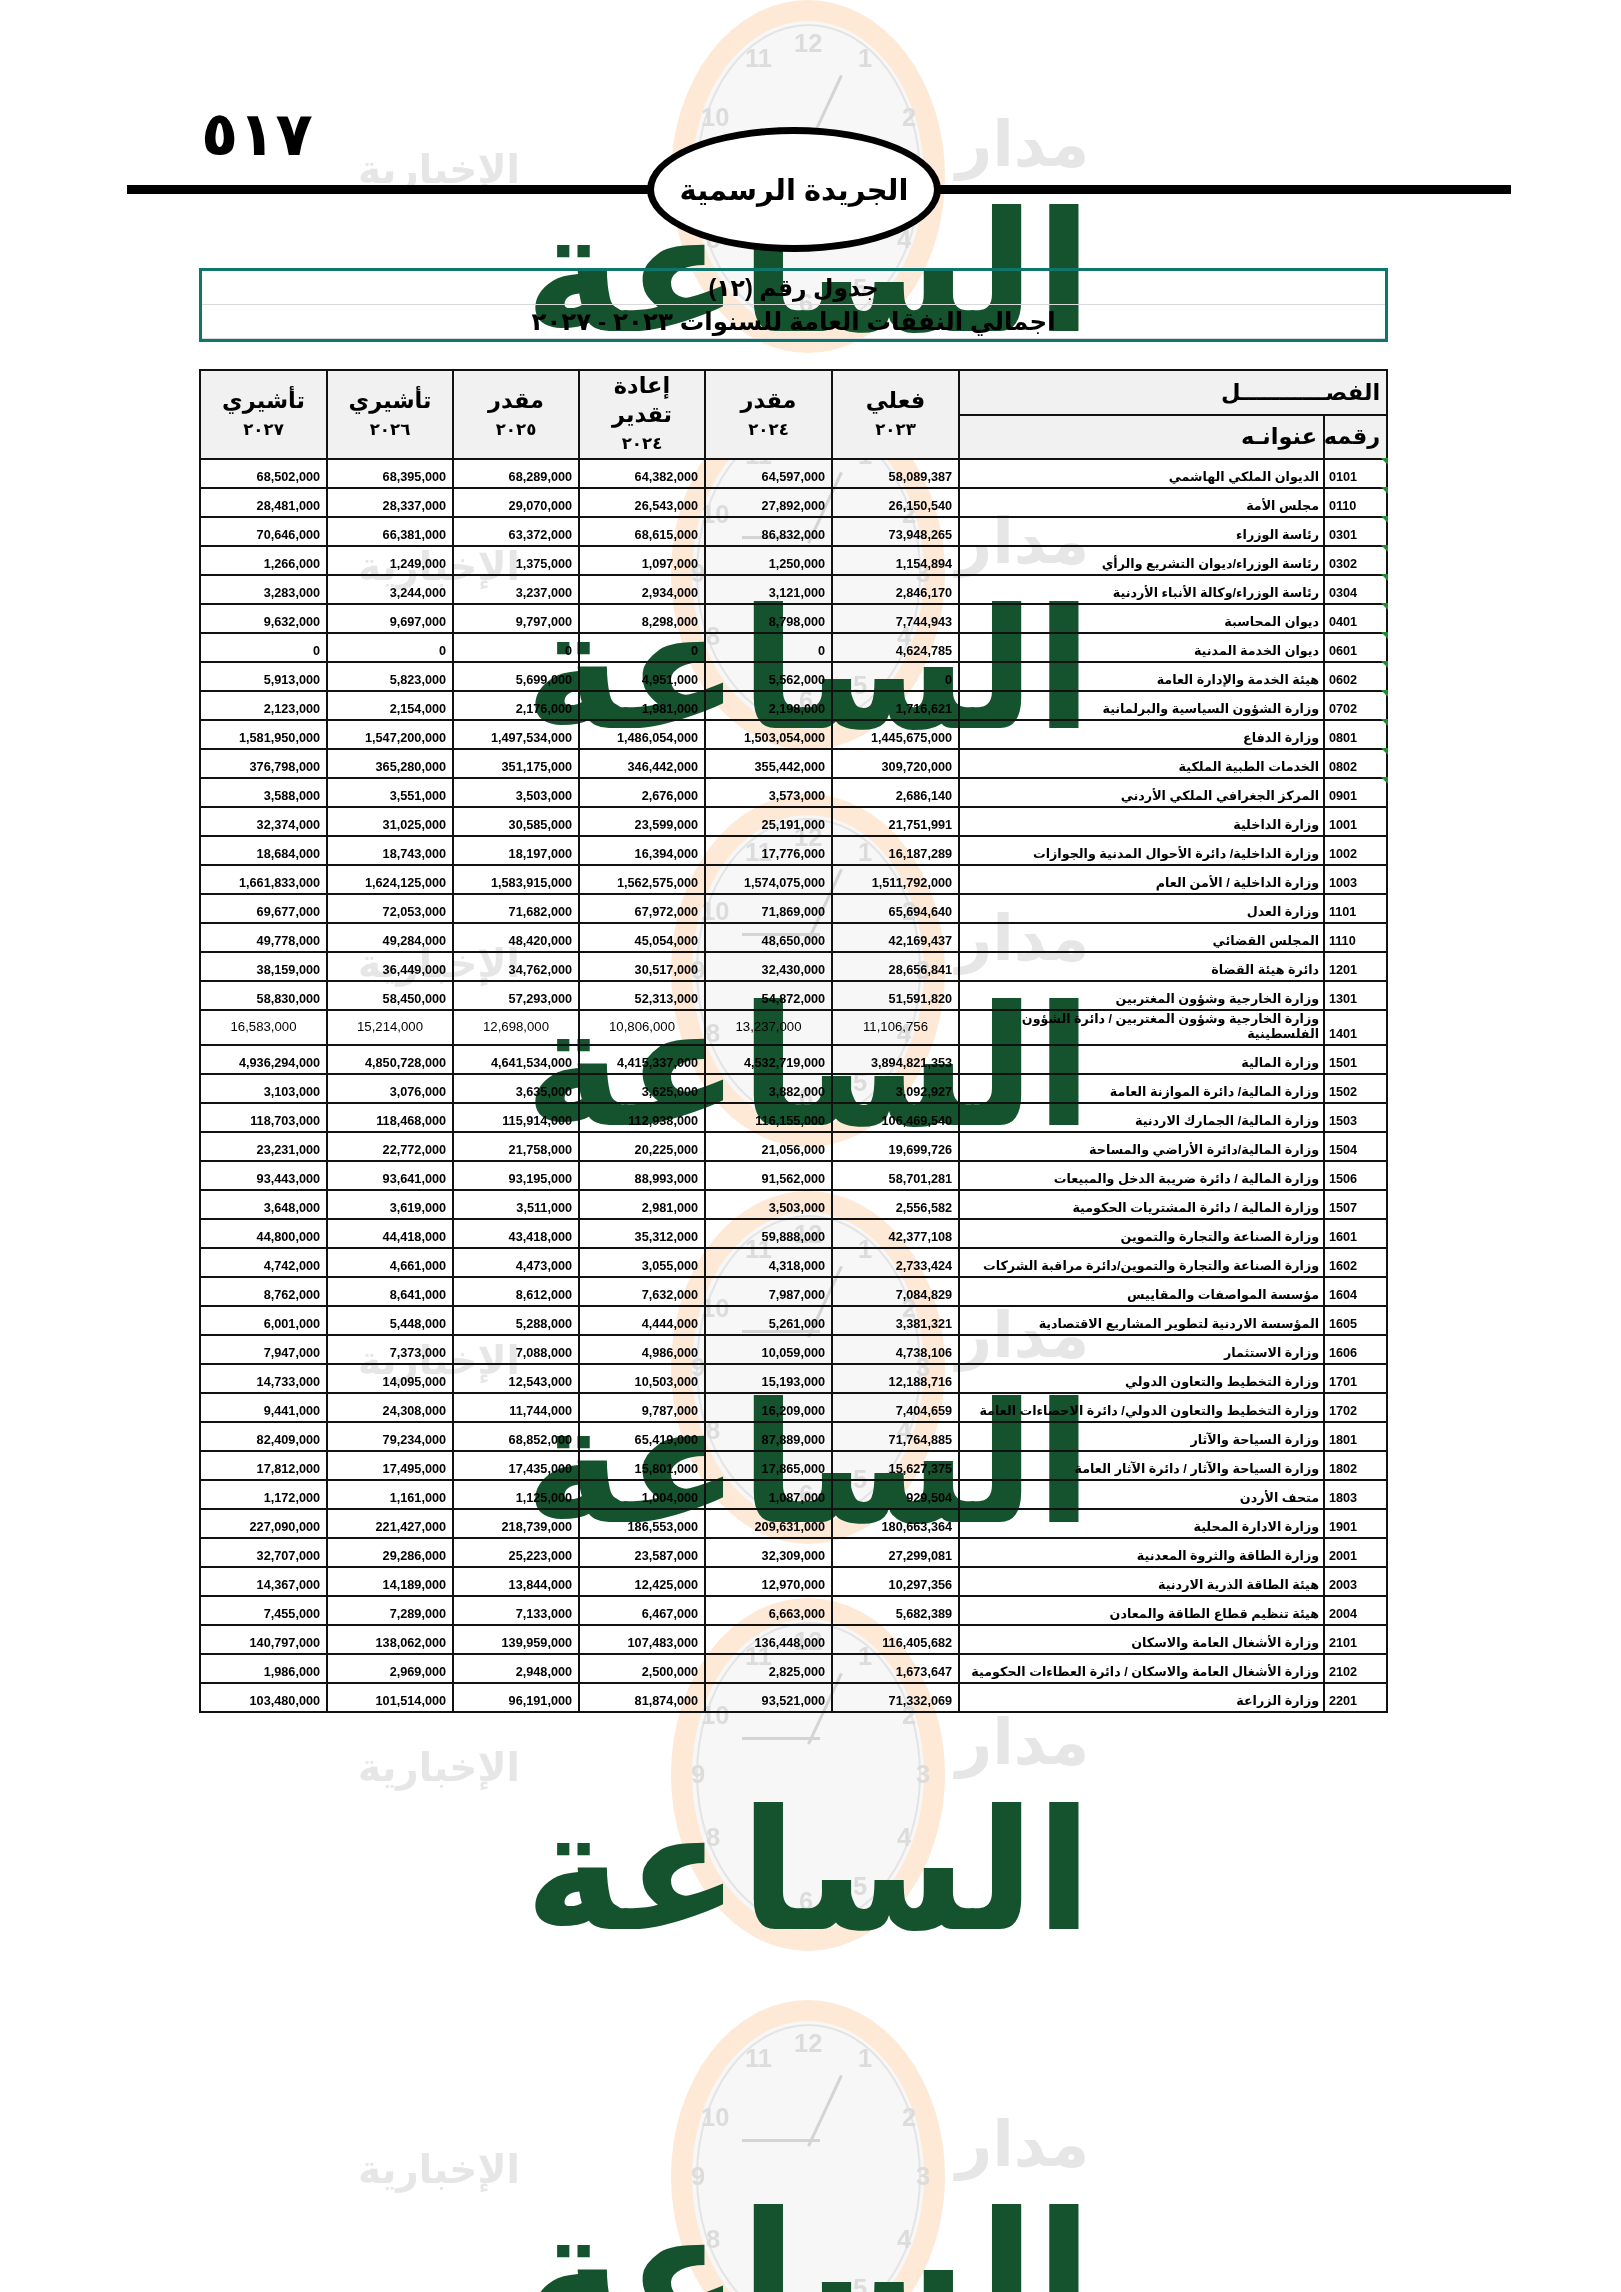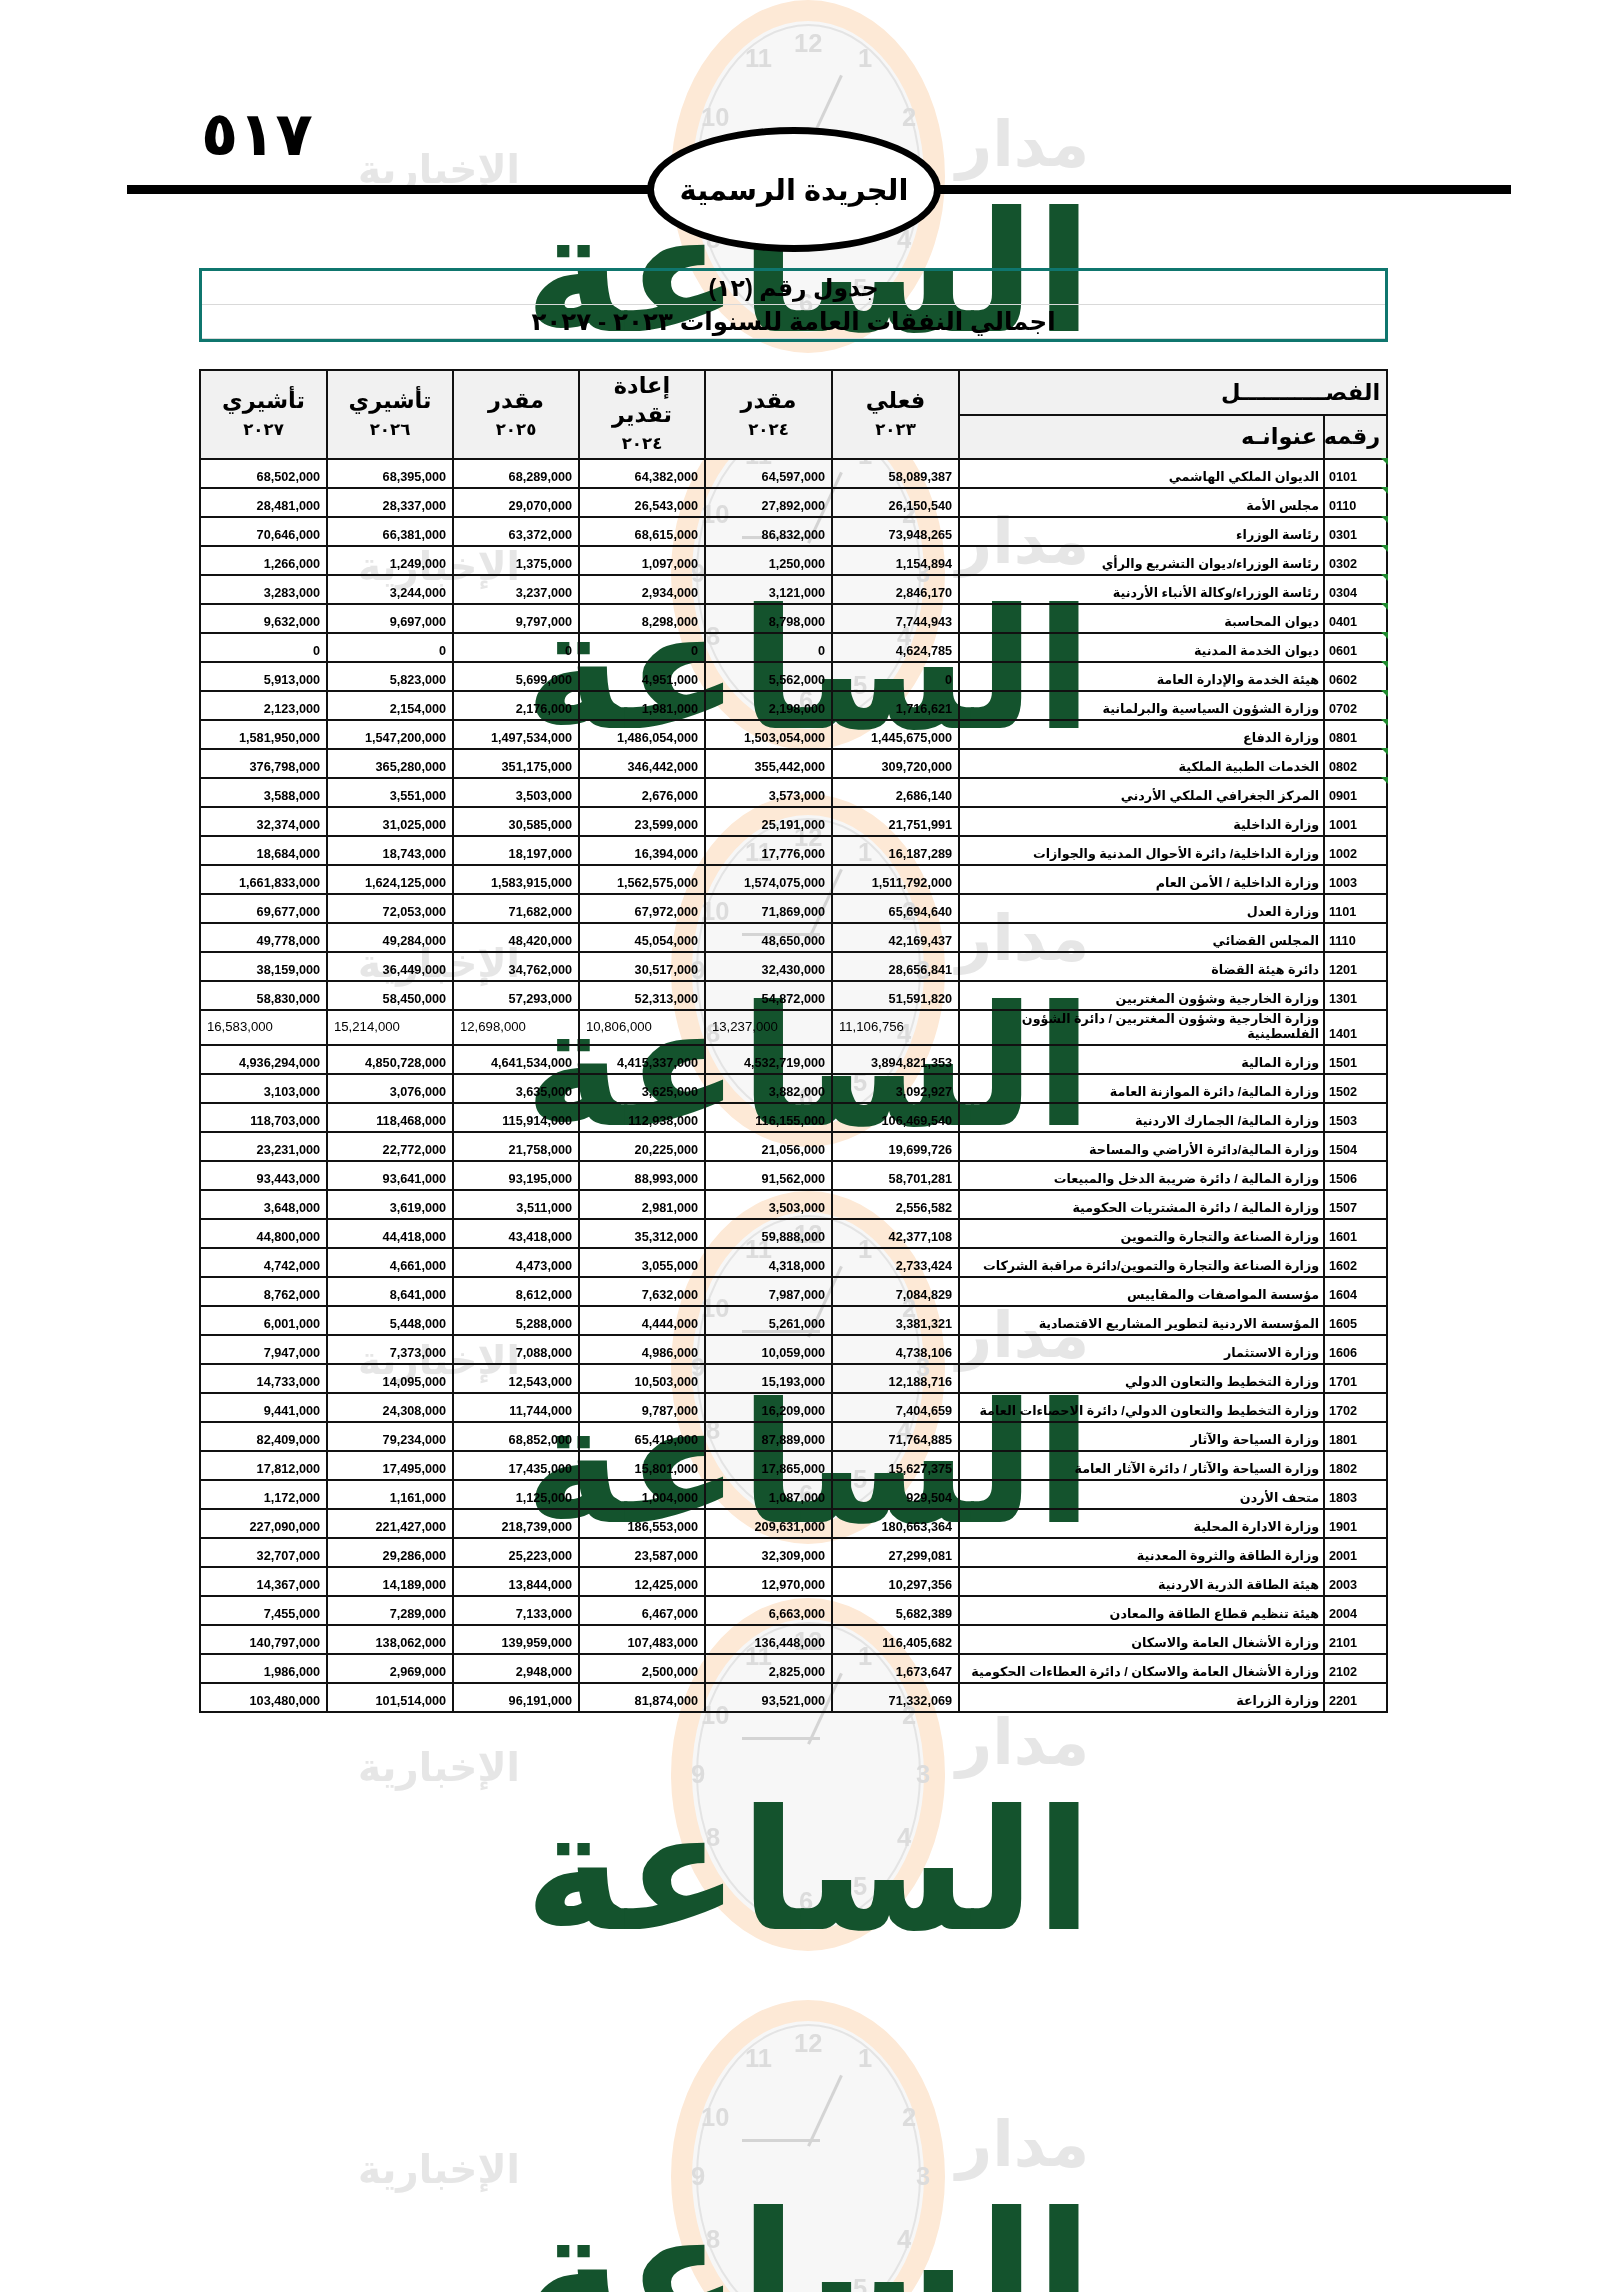--- a/index.html
+++ b/index.html
@@ -34,21 +34,21 @@
   .main-table td, .main-table th { border:2px solid #111; padding:0 5.9px; box-sizing:border-box; }
   .main-table thead th { background:#f1f1f1; font-weight:bold; }
   .col-head { height:67px; text-align:center; vertical-align:middle; line-height:29px; }
   .col-head .lbl { display:block; font-size:22.5px; }
   .col-head .yr { display:block; font-size:16.7px; }
   .section-head { text-align:right; direction:rtl; font-size:22.5px; height:33px; }
   .sub-head { text-align:right; direction:rtl; font-size:22.5px; height:33px; }
   .main-table tbody tr { height:29px;padding-left:12px; }
   .main-table tbody td { font-size:12.7px; font-weight:bold; vertical-align:bottom; padding-bottom:2.9px; }
   td.num { text-align:right; }
-  tr.alt td.num { text-align:left; font-weight:normal; font-size:13.2px; vertical-align:middle; }
+  tr.alt td.num { text-align:center; font-weight:normal; font-size:13.2px; vertical-align:middle; }
   td.name { text-align:right; direction:rtl; font-size:12.3px; font-weight:normal; padding-right:3.9px;margin-left:8px; }
   td.code { text-align:left; font-size:18.6px; font-weight:bold; position:relative; padding-left:3.9px; vertical-align:middle; }
   td.code .flag { position:absolute; right:-2px; top:-2px; width:0; height:0; border-left:7.8px solid transparent; border-top:7.8px solid #1f8a2e; }
 </style>
 </head>
 <body>
 
 <div id="watermarks">
     <div class="wm" style="top: -9.8px;">
       <div class="clock-ring"></div>

